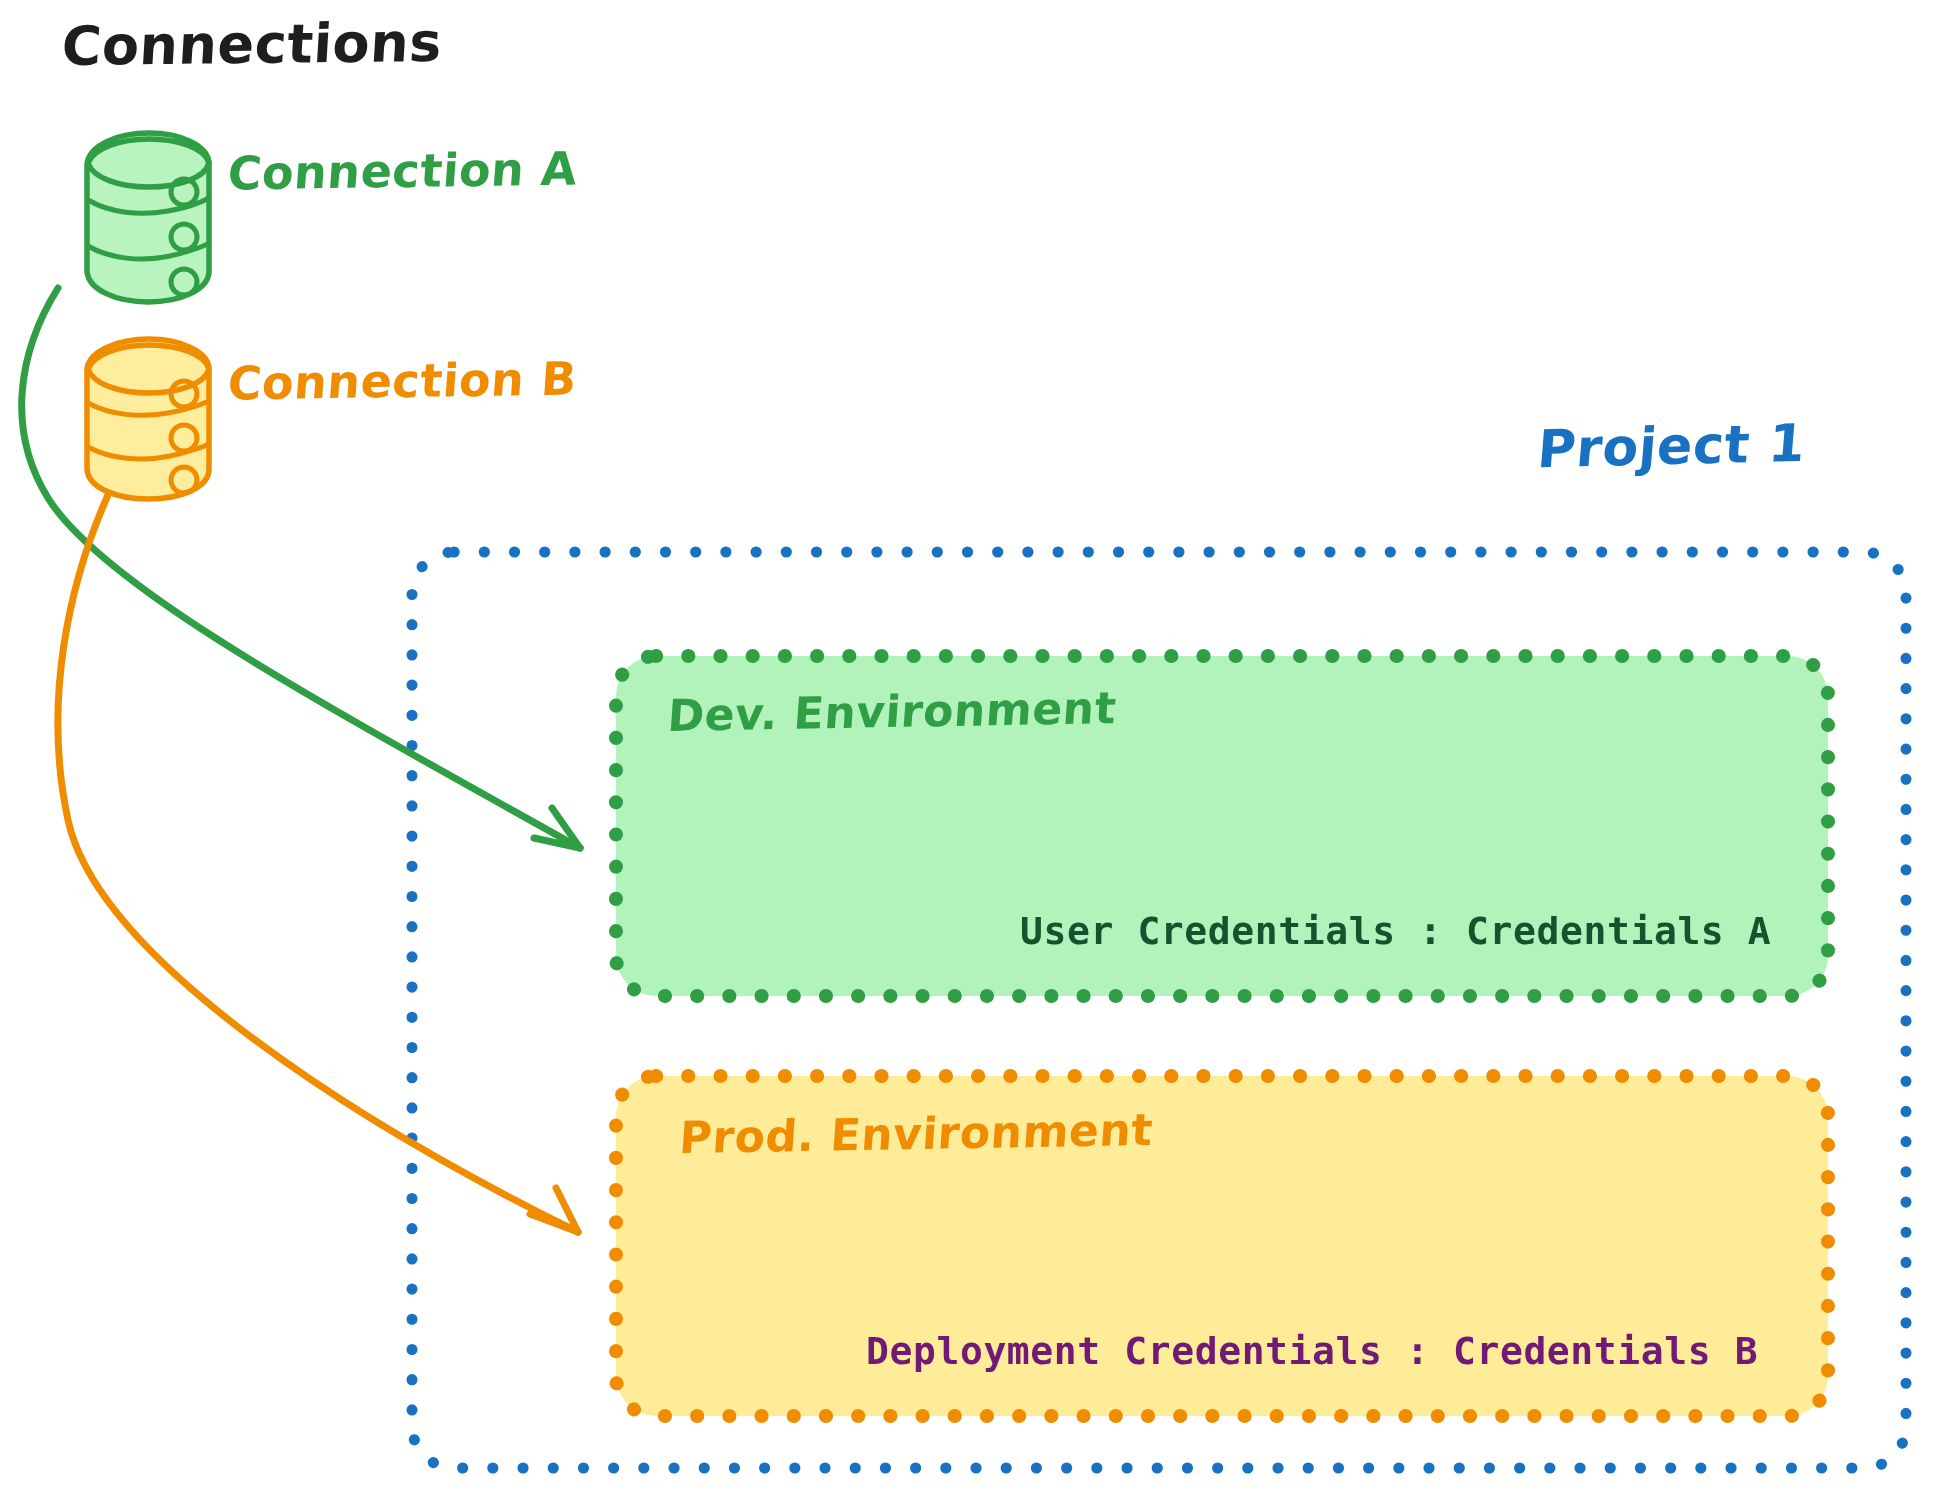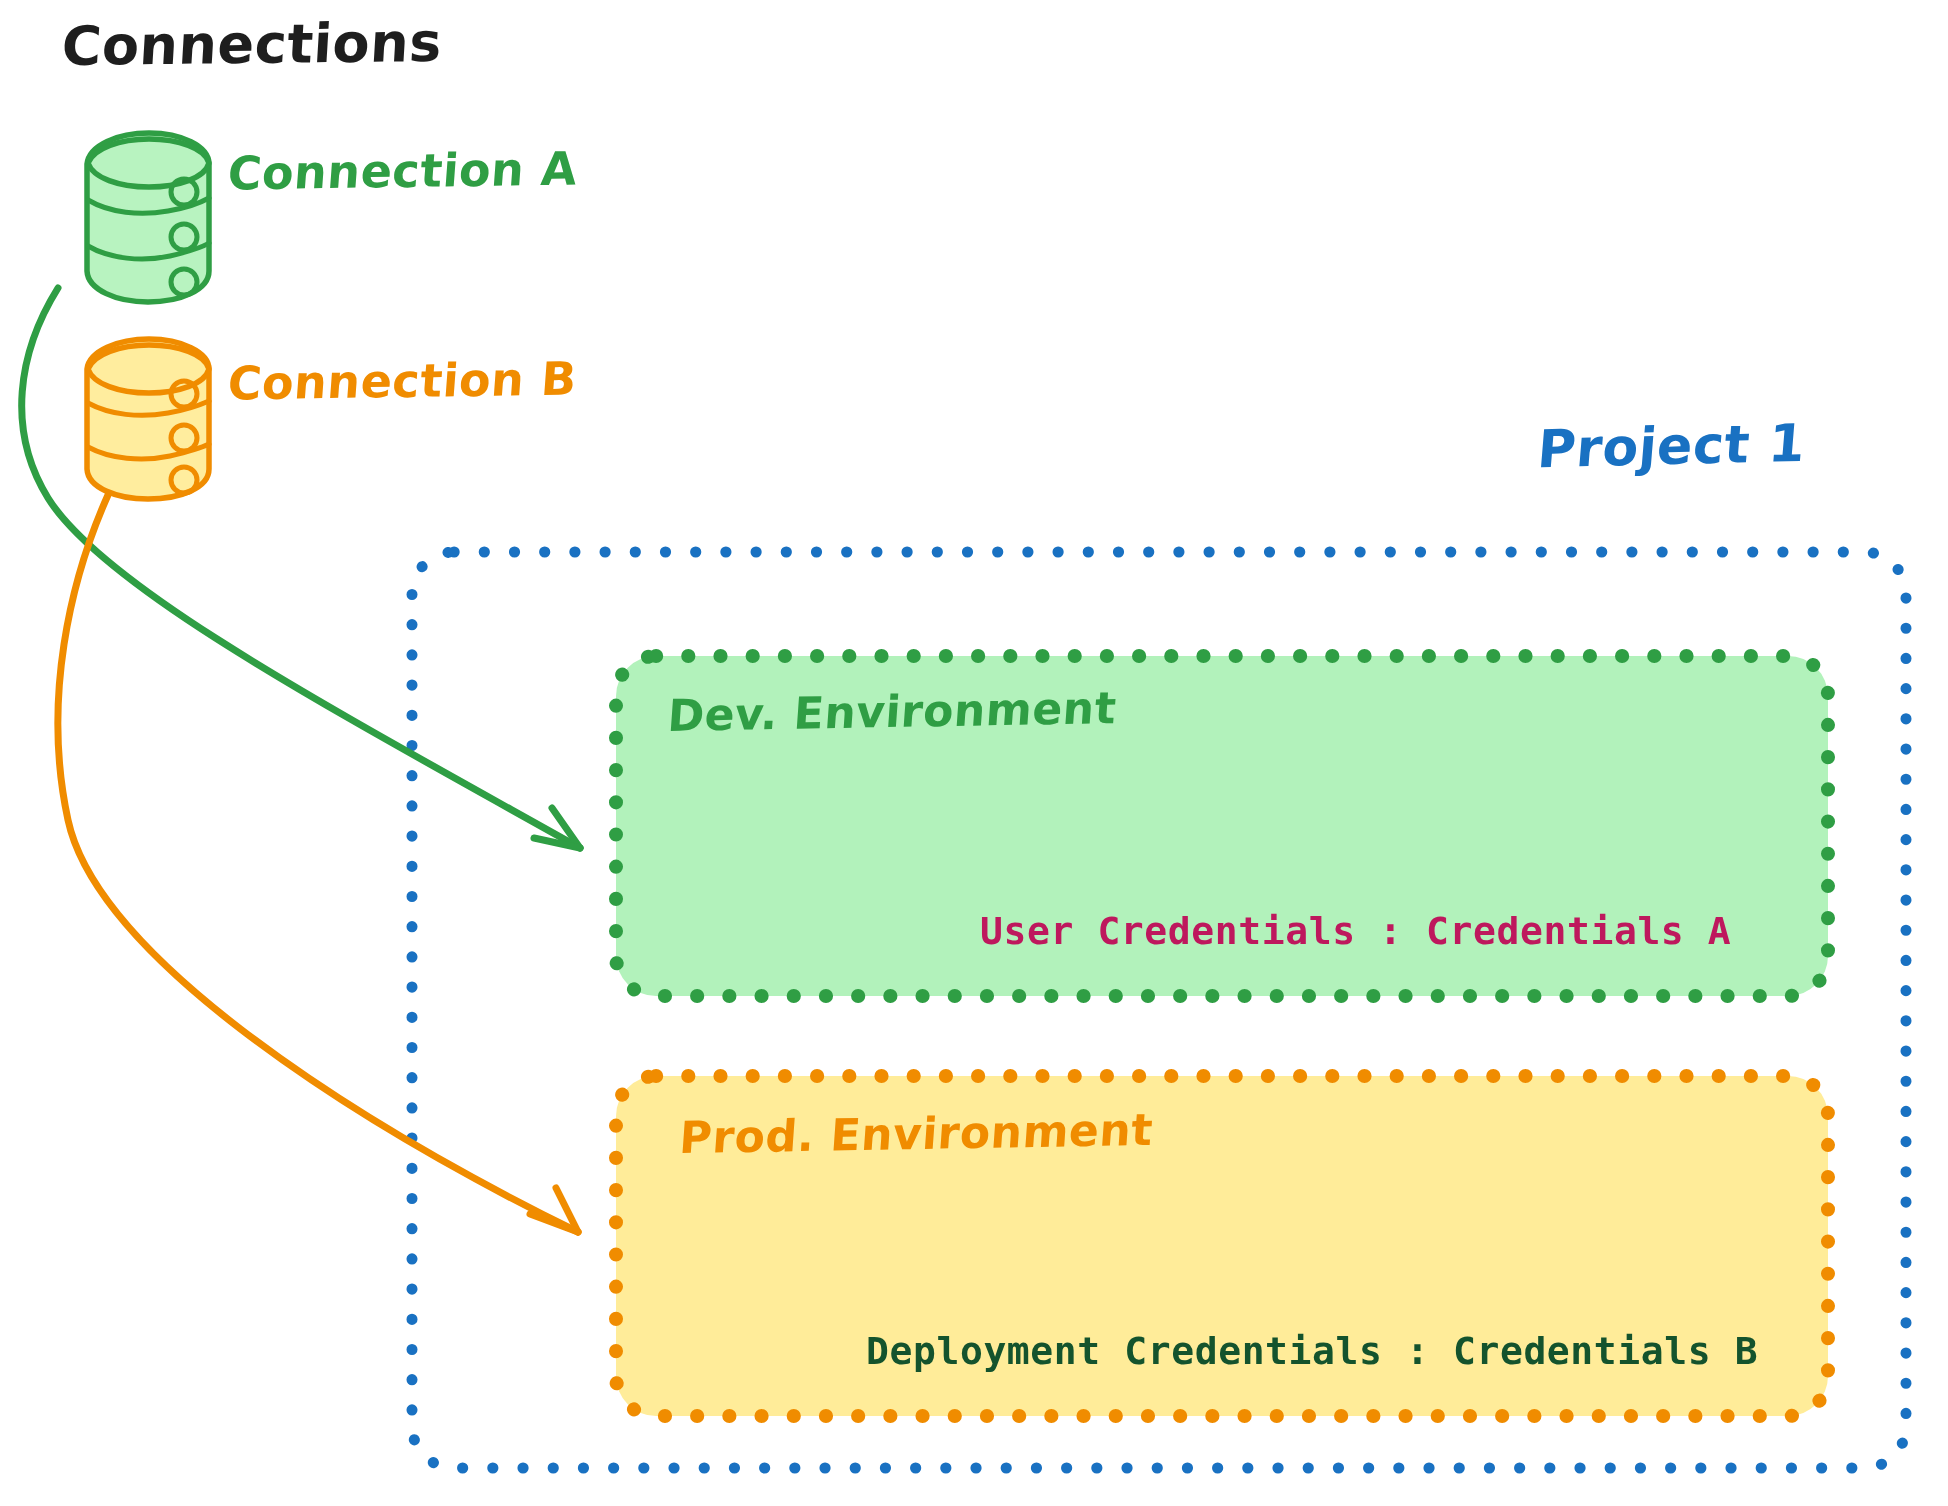--- a/index.html
+++ b/index.html
@@ -80,31 +80,31 @@
     transform: skewX(-5deg) rotate(-1deg);
   }
   #label-prod-env {
     left: 680px;
     top: 1112px;
     font-size: 44px;
     color: #f08c00;
     transform: skewX(-5deg) rotate(-1deg);
   }
   #text-dev-credentials {
-    left: 980px;
+    left: 1020px;
     top: 912px;
     font-size: 38px;
-    color: #be185d;
+    color: #14532d;
     letter-spacing: 0.6px;
   }
   #text-prod-credentials {
     left: 866px;
     top: 1332px;
     font-size: 38px;
-    color: #14532d;
+    color: #701a75;
     letter-spacing: 0.6px;
   }
 </style>
 </head>
 <body>
 
 <div id="canvas">
 
   <svg id="sketch-layer" viewBox="0 0 1948 1506">
 

